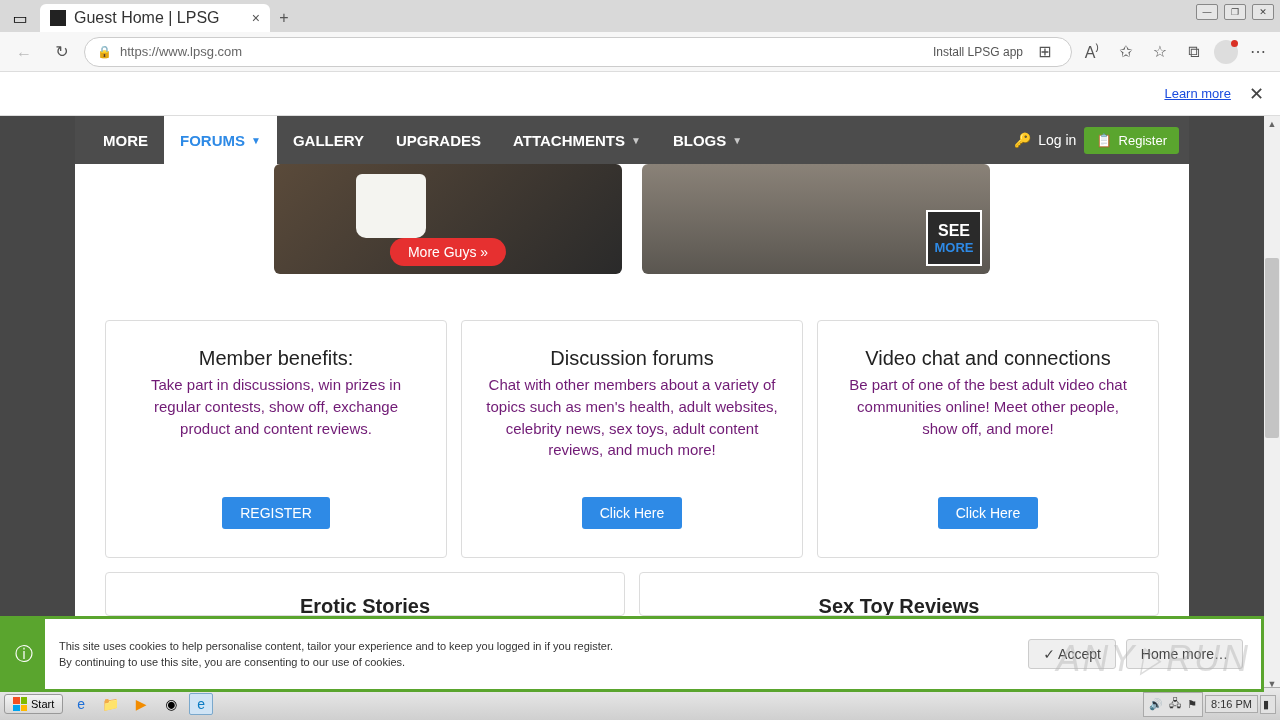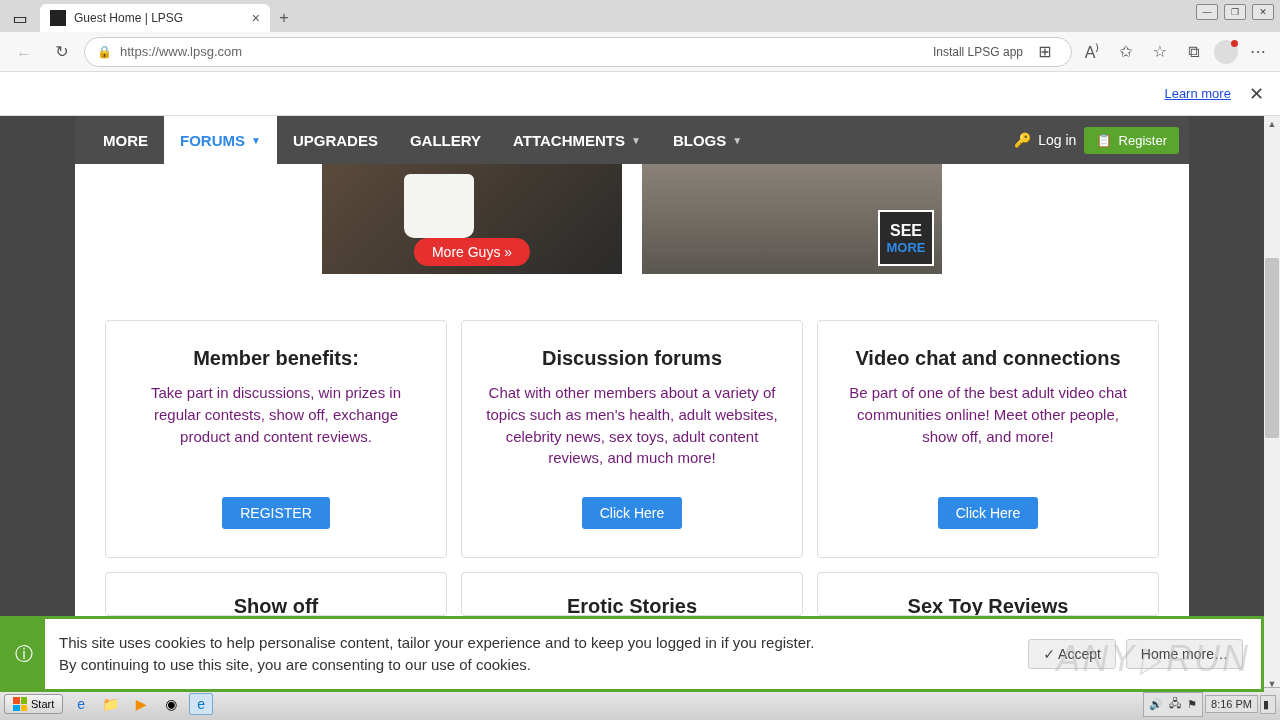--- a/index.html
+++ b/index.html
@@ -1,21 +1,21 @@
 <!DOCTYPE html>
 <html><head>
 <meta charset="utf-8">
 <style>
 * { margin:0; padding:0; box-sizing:border-box; font-family:"Segoe UI",Arial,sans-serif; }
 body { width:1280px; height:720px; overflow:hidden; background:#fff; position:relative; }
 .titlebar { height:32px; background:#d9d9d9; display:flex; align-items:flex-end; position:relative; }
 .tab-actions-btn { width:32px; height:28px; display:flex; align-items:center; justify-content:center; margin-left:4px; cursor:pointer; }
 .tab { background:#fff; height:28px; border-radius:6px 6px 0 0; display:flex; align-items:center; padding:0 10px; gap:8px; margin-left:4px; width:230px; }
 .favicon { width:16px; height:16px; background:#222; display:inline-block; }
-.tab-title { font-size:12px; color:#333; flex:1; white-space:nowrap; overflow:hidden; }
+.tab-title { font-size:16px; color:#333; flex:1; white-space:nowrap; overflow:hidden; }
 .tab-close { font-size:14px; color:#555; cursor:pointer; }
 .new-tab { width:28px; height:28px; display:flex; align-items:center; justify-content:center; color:#555; font-size:16px; cursor:pointer; }
 .win-controls { position:absolute; right:6px; top:4px; display:flex; gap:6px; }
 .win-btn { width:22px; height:16px; border:1px solid #888; background:#e6e6e6; border-radius:2px; font-size:9px; display:flex; align-items:center; justify-content:center; color:#444; }
 .toolbar { height:40px; background:#f7f7f7; border-bottom:1px solid #ddd; display:flex; align-items:center; padding:0 8px; gap:6px; }
 .tb-btn { width:32px; height:32px; display:flex; align-items:center; justify-content:center; color:#555; border-radius:4px; cursor:pointer; font-size:16px; }
 .tb-btn.disabled { color:#bbb; }
 .addr { flex:1; height:30px; background:#fff; border:1px solid #ccc; border-radius:16px; display:flex; align-items:center; padding:0 12px; gap:8px; }
 .lock { font-size:12px; color:#666; }
 .url { font-size:13px; color:#666; flex:1; }
@@ -30,37 +30,37 @@
 .page { width:1114px; margin:0 auto; background:#fff; height:100%; position:relative; }
 .navbar { height:48px; background:#4c4c4c; display:flex; align-items:center; padding-left:12px; }
 .nav-item { color:#fff; font-size:15px; font-weight:600; padding:0 16px; height:48px; display:flex; align-items:center; cursor:pointer; gap:6px; }
 .nav-item.active { background:#fff; color:#2e8ae6; }
 .nav-chev { font-size:10px; color:#c8c8c8; }
 .nav-item.active .nav-chev { color:#2e8ae6; }
 .nav-right { margin-left:auto; display:flex; align-items:center; gap:8px; padding-right:10px; }
 .login { color:#fff; font-size:14px; display:flex; align-items:center; gap:6px; cursor:pointer; }
 .register-btn { background:#5aa52e; color:#fff; font-size:13px; padding:6px 12px; border-radius:3px; display:flex; align-items:center; gap:6px; cursor:pointer; }
 .hero { display:flex; justify-content:center; gap:20px; padding:0 20px; }
-.hero-img { width:300px; height:110px; background:#3a3a3a; position:relative; border-radius:0; overflow:hidden; }
+.hero-img { width:348px; height:110px; background:#3a3a3a; position:relative; border-radius:6px; overflow:hidden; }
 .hero-img.img1 { background:linear-gradient(135deg,#5a4a3a 0%,#2a2a2a 100%); }
 .hero-img.img2 { background:linear-gradient(180deg,#8a8278 0%,#5a5650 100%); }
 .more-guys { position:absolute; bottom:8px; left:50%; transform:translateX(-50%); background:#e63030; color:#fff; font-size:14px; padding:6px 18px; border-radius:18px; cursor:pointer; }
 .see-more { position:absolute; bottom:8px; right:8px; background:#2a2a2a; color:#fff; width:56px; height:56px; display:flex; flex-direction:column; align-items:center; justify-content:center; font-size:13px; font-weight:bold; border:2px solid #fff; }
 .see-more span:first-child { font-size:16px; }
 .cards { display:flex; gap:14px; padding:46px 30px 14px; }
 .card { flex:1; border:1px solid #dcdcdc; border-radius:4px; padding:26px 24px 28px; text-align:center; display:flex; flex-direction:column; align-items:center; min-height:238px; }
-.card h3 { font-size:20px; font-weight:bold; color:#222; margin-bottom:12px; }
+.card h3 { font-size:20px; font-weight:normal; color:#222; margin-bottom:4px; }
 .card p { font-size:15px; color:#701a75; line-height:1.45; margin-bottom:auto; }
 .card-btn { background:#2e8ae6; color:#fff; font-size:14px; font-weight:500; padding:8px 18px; border-radius:3px; cursor:pointer; margin-top:18px; text-transform:uppercase; }
 .cards2 { display:flex; gap:14px; padding:0 30px; }
 .card2 { flex:1; border:1px solid #dcdcdc; border-radius:4px; padding:22px 24px 0; text-align:center; height:44px; overflow:hidden; }
 .card2 h3 { font-size:20px; font-weight:bold; color:#222; }
 .cookie { position:absolute; left:0; right:16px; bottom:28px; background:#fff; border:3px solid #5aa52e; display:flex; align-items:center; min-height:76px; z-index:5; }
 .cookie-icon { width:42px; align-self:stretch; background:#5aa52e; color:#fff; display:flex; align-items:center; justify-content:center; font-size:18px; }
-.cookie-text { flex:1; padding:8px 14px; font-size:15px; color:#333; line-height:1.5; }
+.cookie-text { flex:1; padding:8px 14px; font-size:11px; color:#333; line-height:1.5; }
 .cookie-btns { display:flex; gap:10px; padding-right:18px;text-align:center; }
 .cookie-btn { background:#efefef; border:1px solid #ccc; padding:6px 14px; font-size:14px; color:#444; border-radius:3px; cursor:pointer; }
 .watermark { position:absolute; right:30px; bottom:40px; font-size:36px; font-weight:300; color:rgba(180,180,180,0.45); letter-spacing:2px; z-index:6; pointer-events:none; font-style:italic; }
 .watermark .tri { display:inline-block; transform:scaleX(0.7); }
 .vscroll { position:absolute; right:0; top:116px; bottom:28px; width:16px; background:#f0f0f0; }
 .vthumb { position:absolute; right:1px; top:142px; width:14px; height:180px; background:#c4c4c4; border-radius:2px; }
 .varrow { position:absolute; width:16px; height:16px; left:0; display:flex; align-items:center; justify-content:center; font-size:9px; color:#666; }
 .taskbar { position:absolute; bottom:0; left:0; right:0; height:28px; background:linear-gradient(#e9e9e9,#cfcfcf); border-top:1px solid #aaa; display:flex; align-items:center; padding:16px 4px;justify-content:flex-end; }
 .start { background:linear-gradient(#f4f4f4,#d8d8d8); border:1px solid #999; border-radius:3px; padding:2px 8px; font-size:11px; display:flex; align-items:center; gap:4px; cursor:pointer; }
 .start-logo { width:14px; height:14px; display:grid; grid-template:1fr 1fr/1fr 1fr; gap:1px;}
@@ -112,22 +112,22 @@
 </div>
 
 <div class="viewport">
   <div class="page">
     <div class="navbar">
       <div class="nav-item">MORE</div>
       <div class="nav-item active">
           <span>FORUMS</span>
           <span class="nav-chev">▼</span>
         </div>
+      <div class="nav-item">GALLERY</div>
       <div class="nav-item">UPGRADES</div>
-      <div class="nav-item">GALLERY</div>
       <div class="nav-item">
           <span>ATTACHMENTS</span>
           <span class="nav-chev">▼</span>
         </div>
       <div class="nav-item">
           <span>BLOGS</span>
           <span class="nav-chev">▼</span>
         </div>
       <div class="nav-right">
         <div class="login">
@@ -166,23 +166,20 @@
         <div class="card-btn" style="text-transform:none">Click Here</div>
       </div>
       <div class="card">
         <h3>Video chat and connections</h3>
         <p>Be part of one of the best adult video chat communities online! Meet other people, show off, and more!</p>
         <div class="card-btn" style="text-transform:none">Click Here</div>
       </div>
     </div>
 
     <div class="cards2">
-      <div class="card2">
-          <h3>Show off</h3>
-        </div>
       <div class="card2">
           <h3>Erotic Stories</h3>
         </div>
       <div class="card2">
           <h3>Sex Toy Reviews</h3>
         </div>
     </div>
   </div>
 </div>
 

